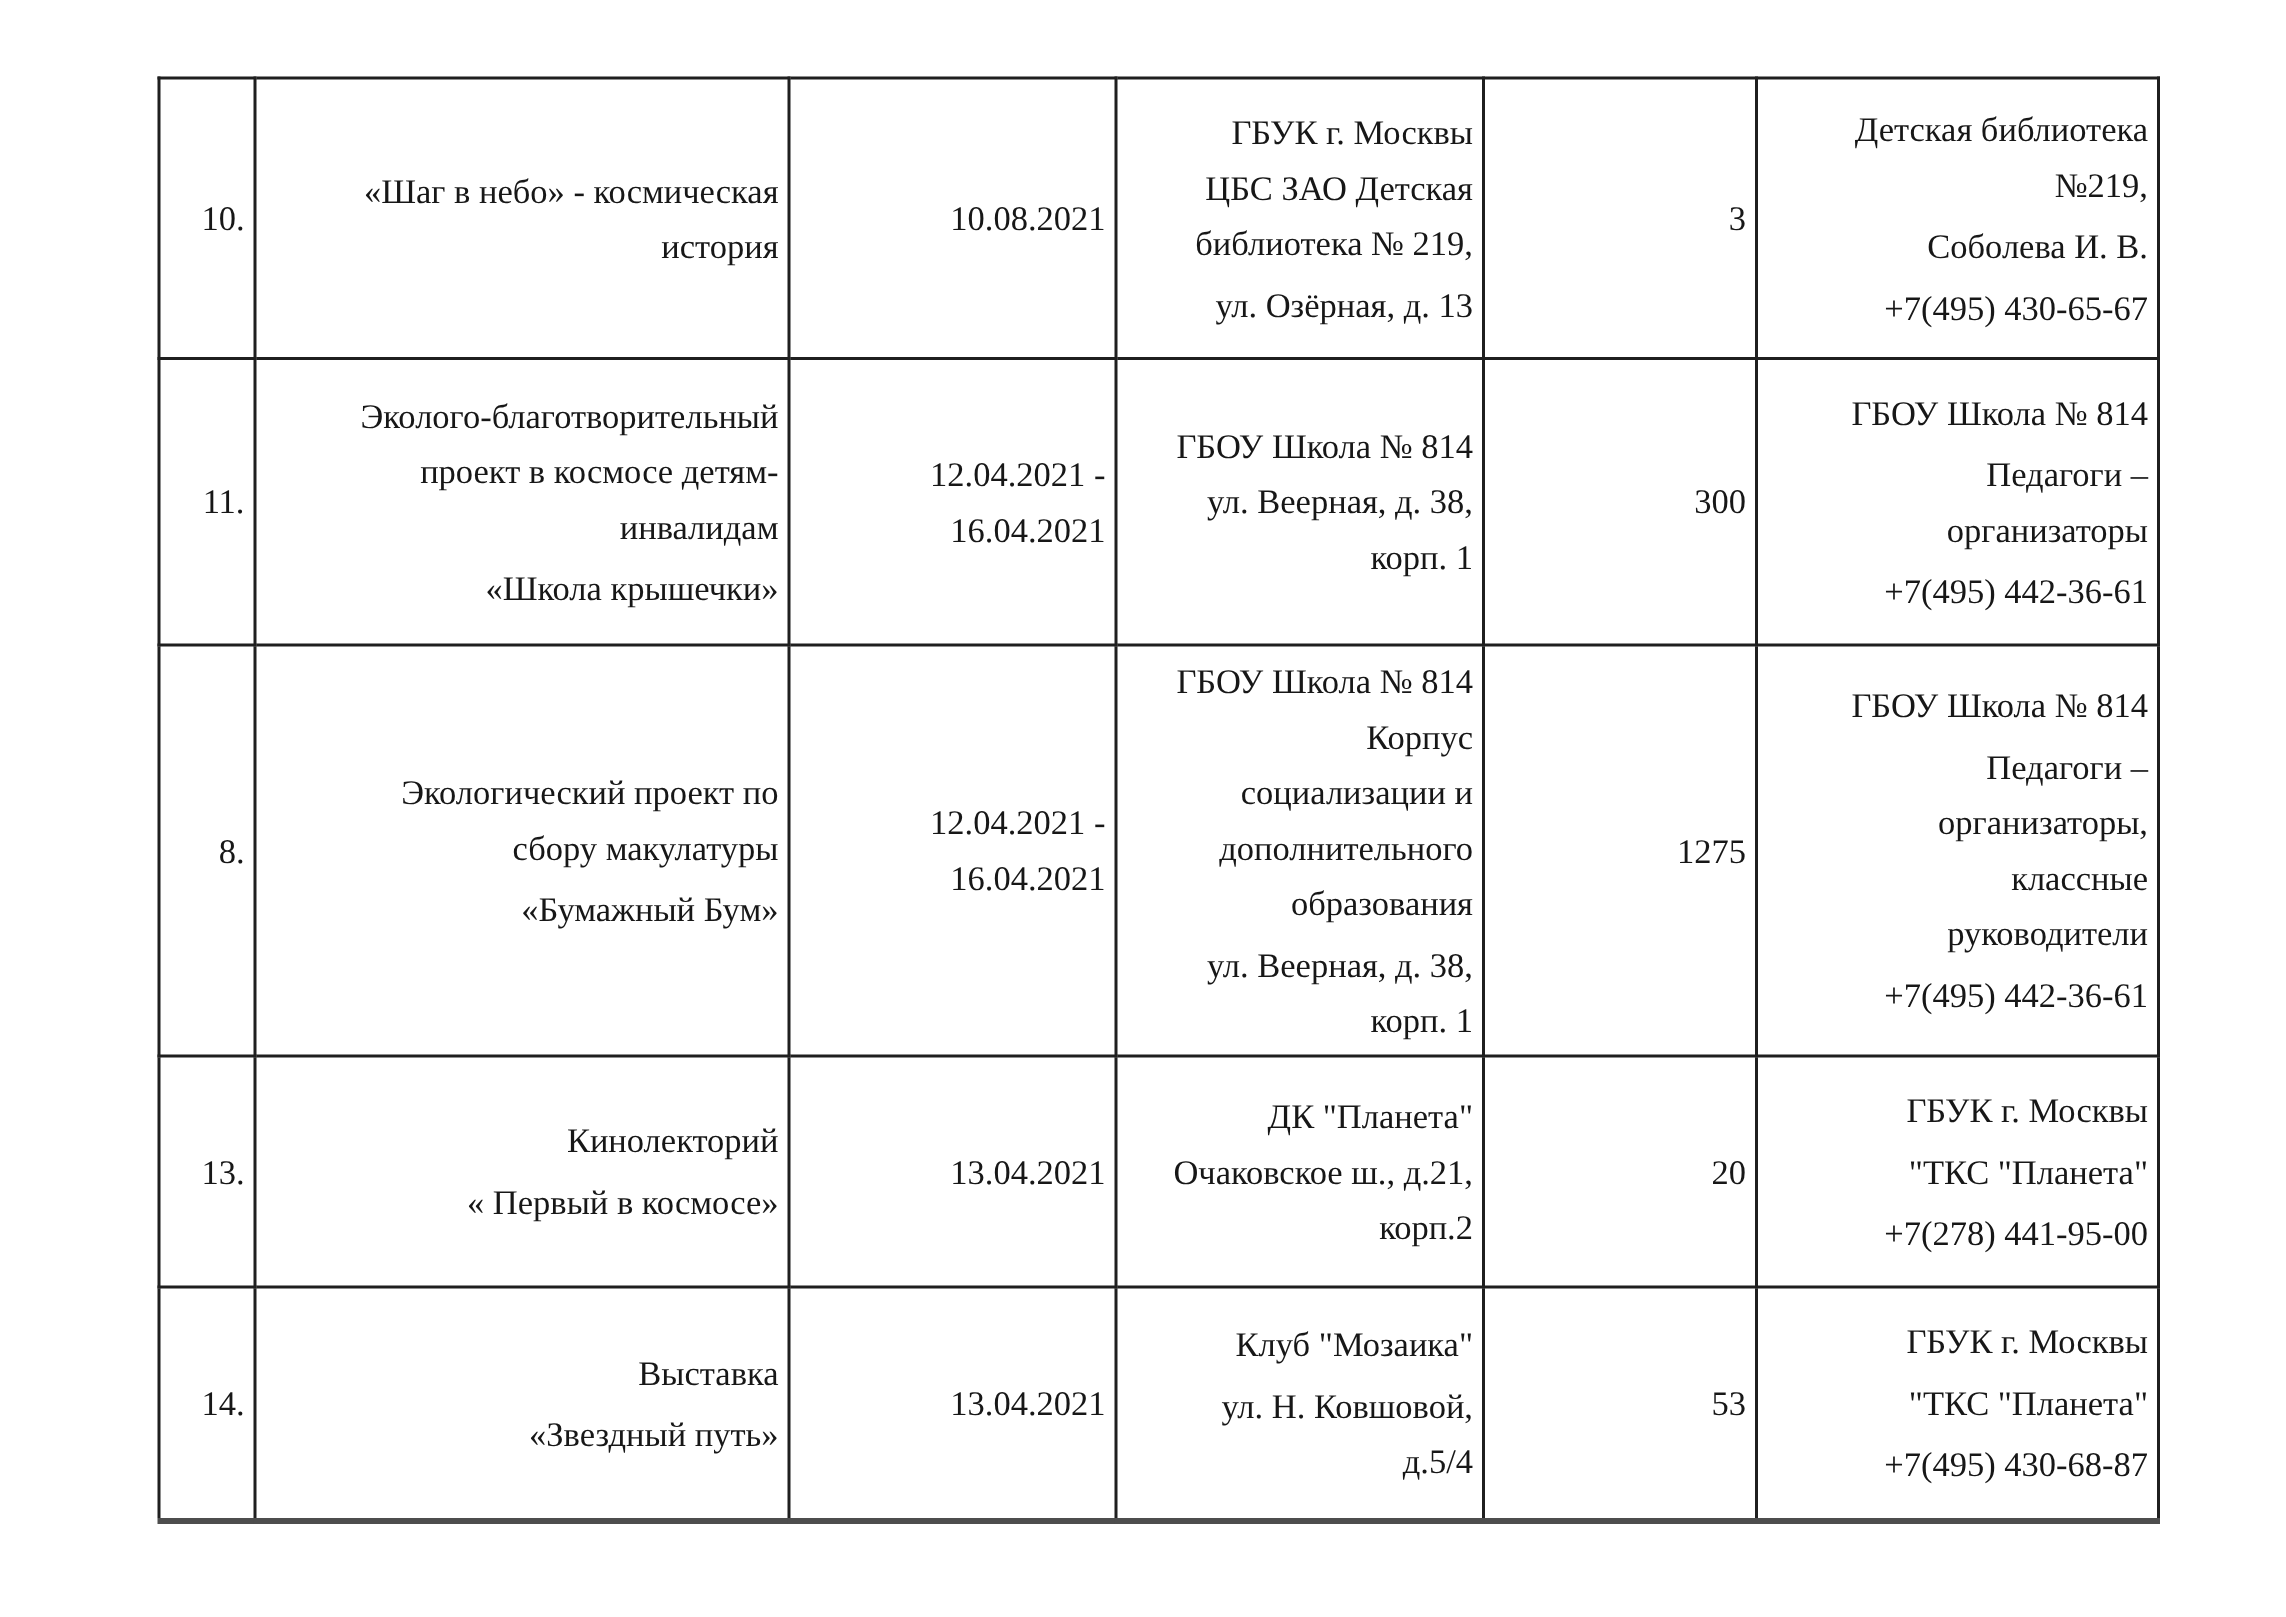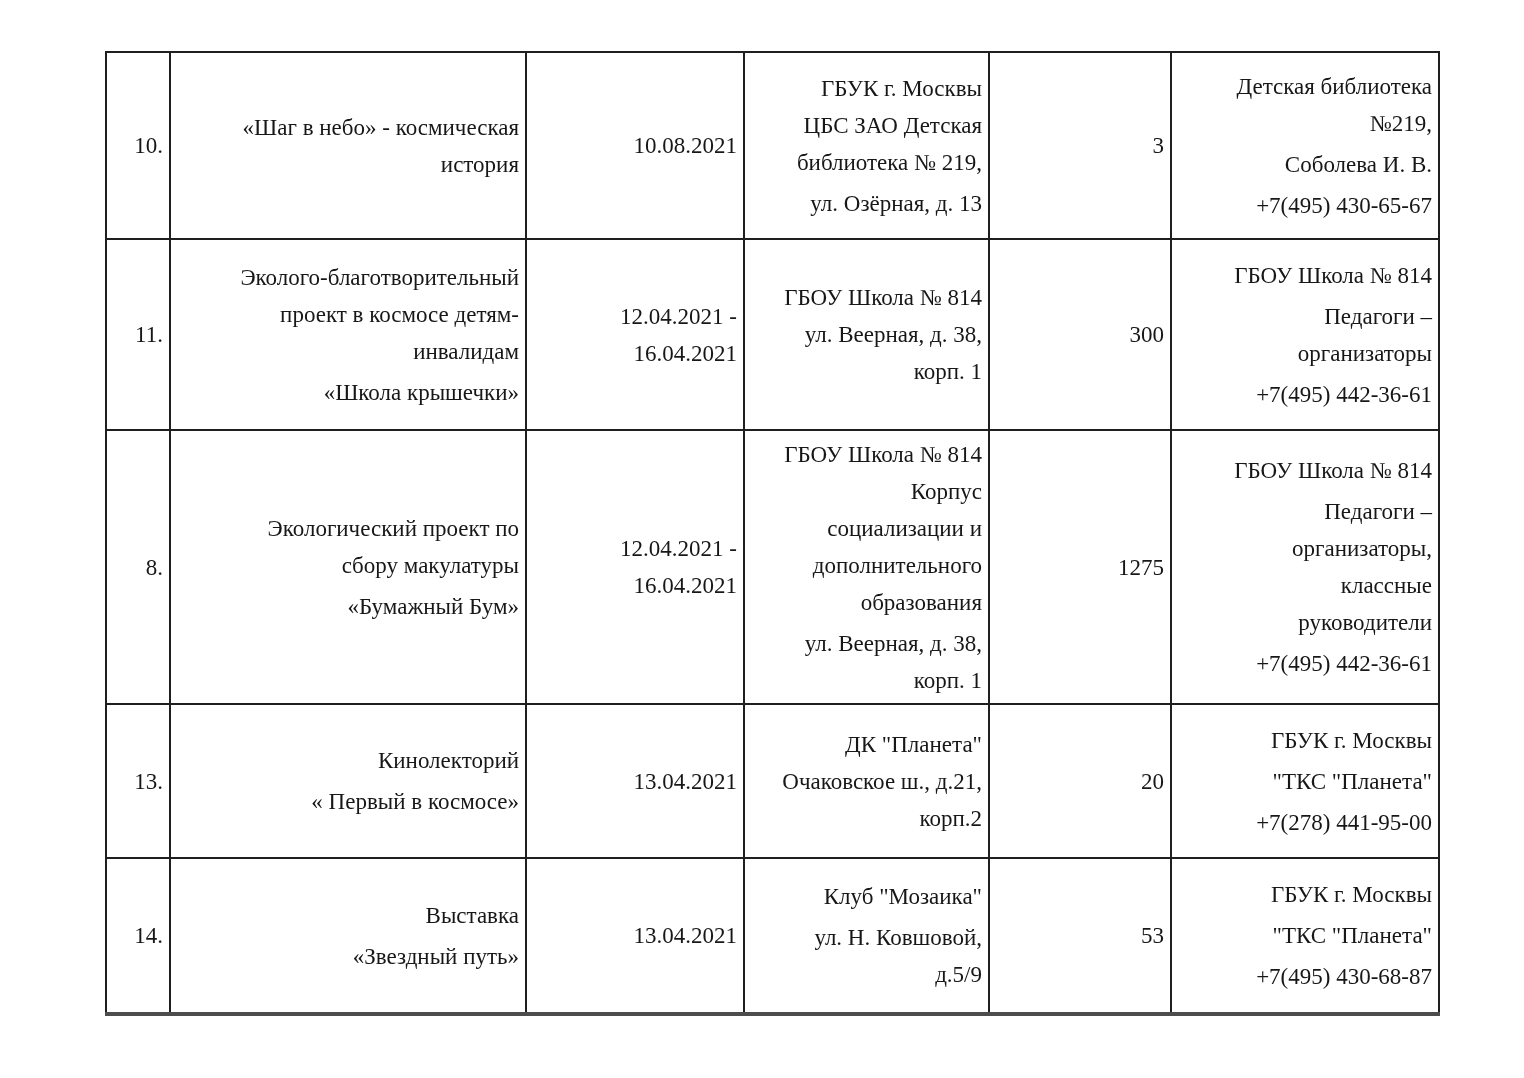--- a/index.html
+++ b/index.html
@@ -181,21 +181,21 @@
           <td>
             <p>Выставка</p>
             <p>«Звездный путь»</p>
           </td>
           <td>
             <p>13.04.2021</p>
           </td>
           <td>
             <p>Клуб "Мозаика"</p>
             <p>ул. Н. Ковшовой,
-д.5/9</p>
+д.5/4</p>
           </td>
           <td>
             <p>53</p>
           </td>
           <td>
             <p>ГБУК г. Москвы</p>
             <p>"ТКС "Планета"</p>
             <p>+7(495) 430-68-87</p>
           </td>
         </tr>

